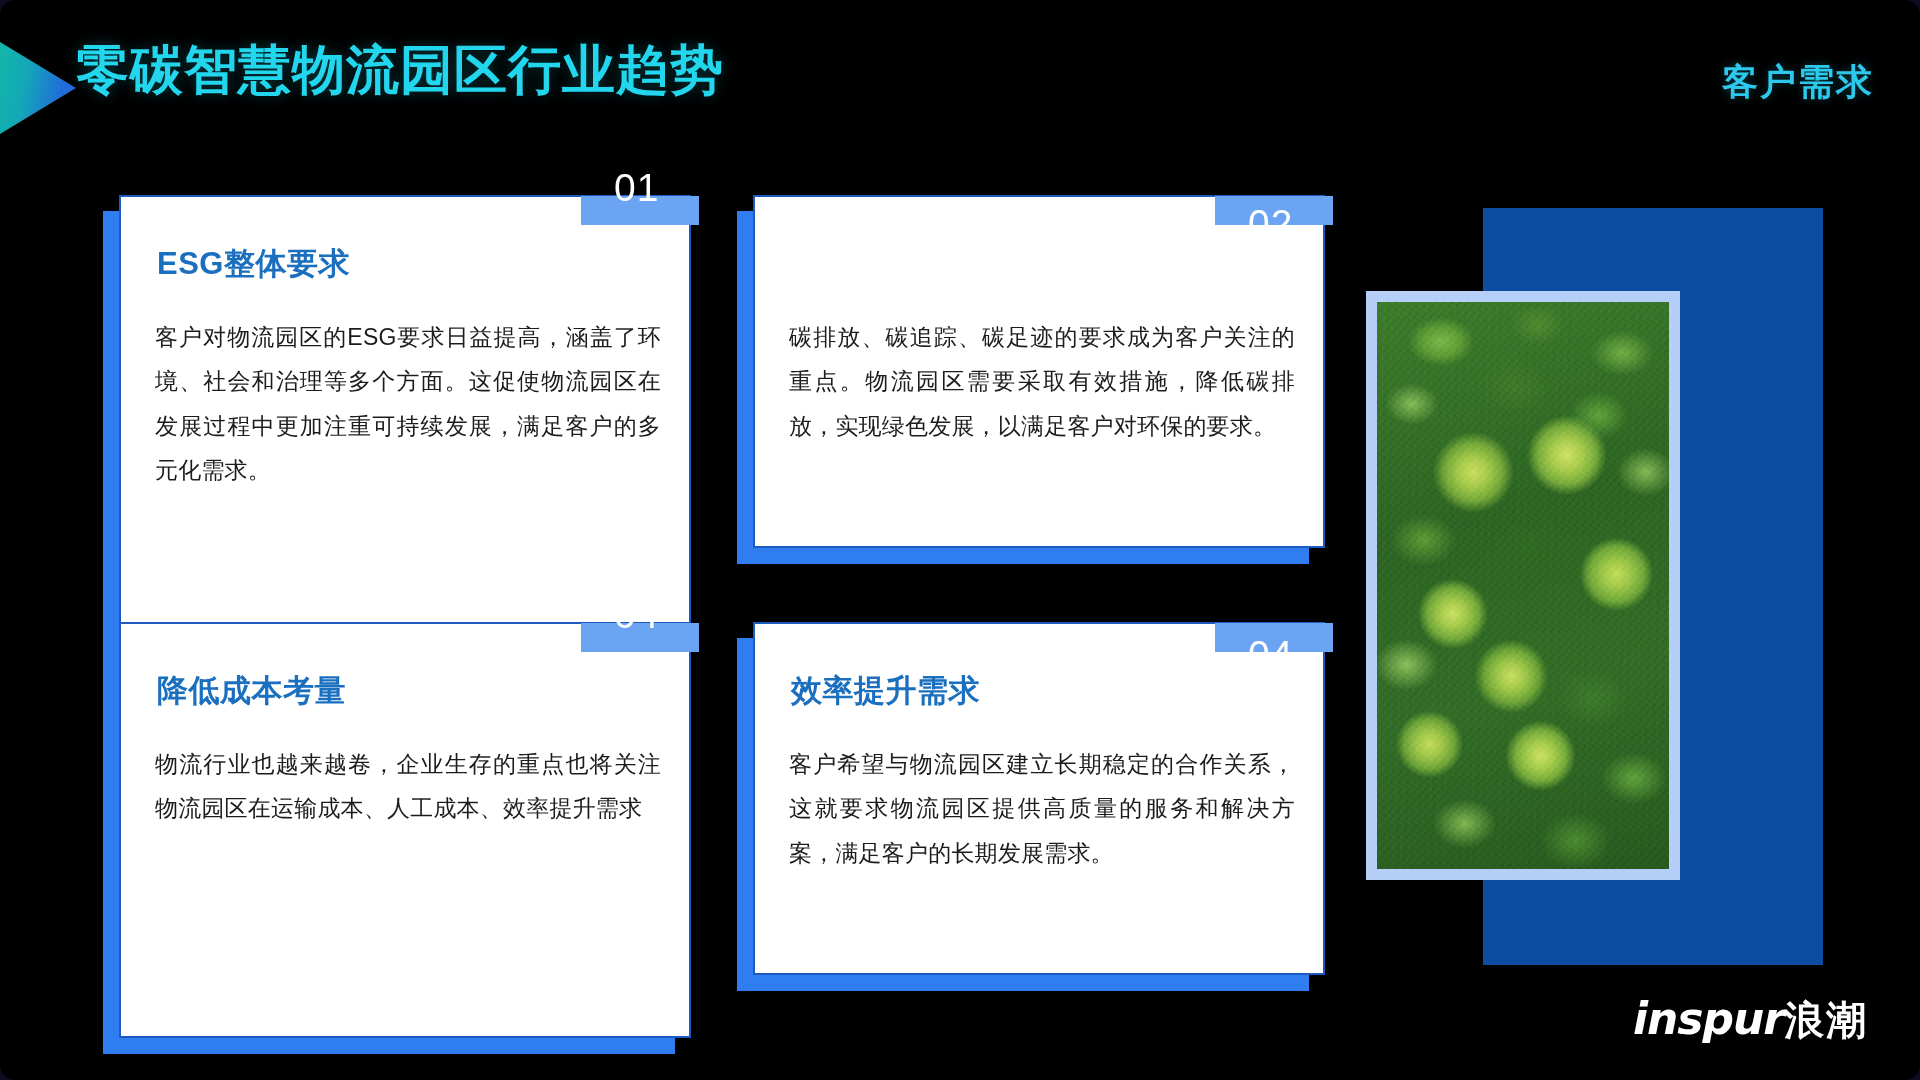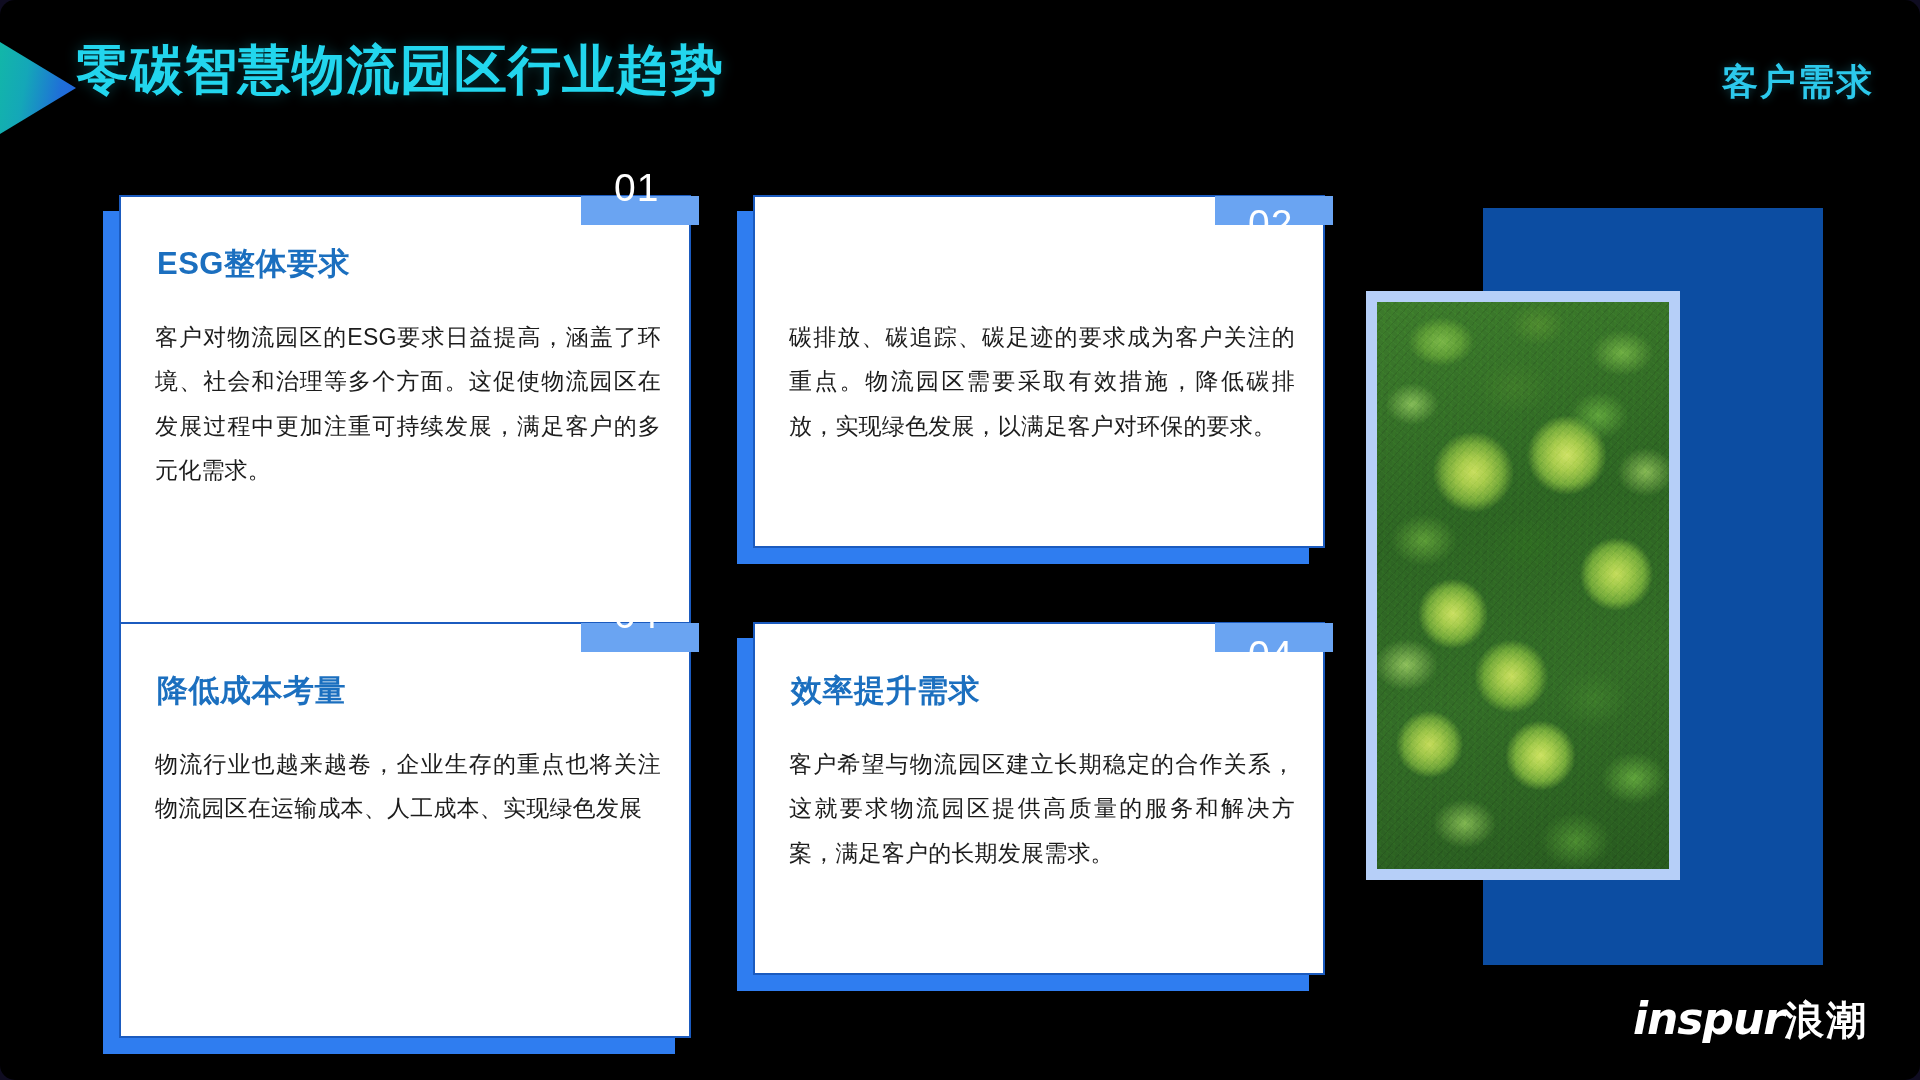--- a/index.html
+++ b/index.html
@@ -206,21 +206,21 @@
       <div class="card-body">碳排放、碳追踪、碳足迹的要求成为客户关注的重点。物流园区需要采取有效措施，降低碳排放，实现绿色发展，以满足客户对环保的要求。</div>
     </div>
   </div>
   <div class="card-badge-bar" id="badge-bar-2"></div>
   <div class="card-number" id="num-2">02</div>
 
   <div class="card-wrap" id="card-3">
     <div class="card-shadow"></div>
     <div class="card">
       <div class="card-title">降低成本考量</div>
-      <div class="card-body">物流行业也越来越卷，企业生存的重点也将关注物流园区在运输成本、人工成本、实现绿色发展</div>
+      <div class="card-body">物流行业也越来越卷，企业生存的重点也将关注物流园区在运输成本、人工成本、效率提升需求</div>
     </div>
   </div>
   <div class="card-badge-bar" id="badge-bar-3"></div>
   <div class="card-number" id="num-3">04</div>
 
   <div class="card-wrap" id="card-4">
     <div class="card-shadow"></div>
     <div class="card">
       <div class="card-title">效率提升需求</div>
       <div class="card-body">客户希望与物流园区建立长期稳定的合作关系，这就要求物流园区提供高质量的服务和解决方案，满足客户的长期发展需求。</div>

